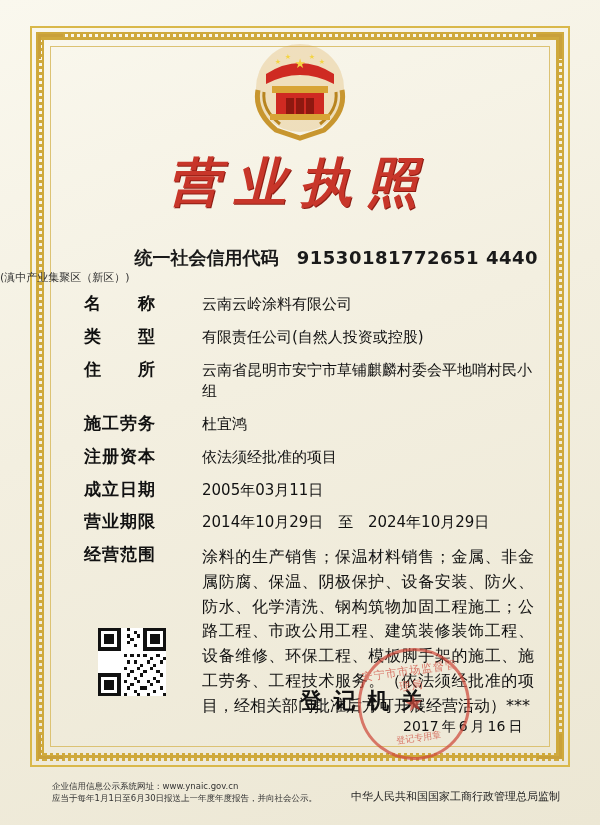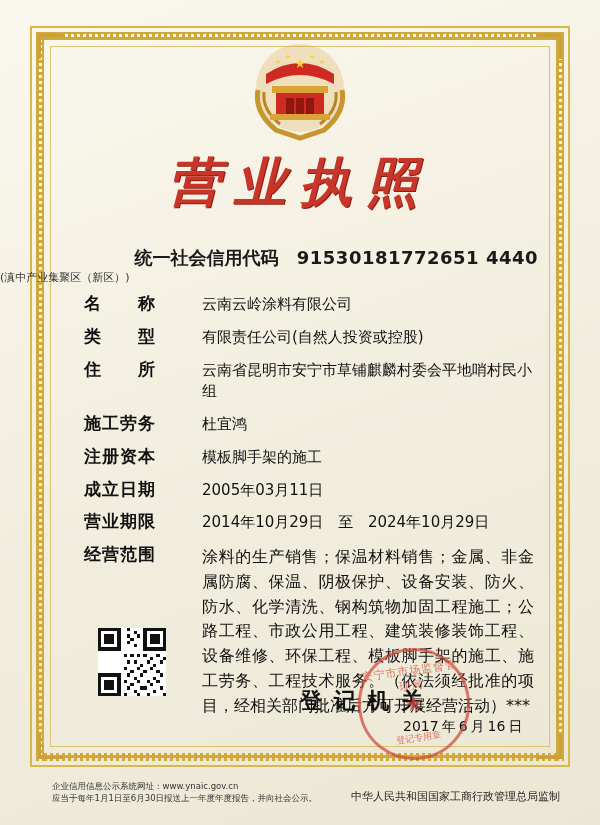--- a/index.html
+++ b/index.html
@@ -296,21 +296,21 @@
       <div class="value">云南省昆明市安宁市草铺麒麟村委会平地哨村民小组</div>
     </div>
 
     <div class="field">
       <div class="label">施工劳务</div>
       <div class="value">杜宜鸿</div>
     </div>
 
     <div class="field">
       <div class="label">注册资本</div>
-      <div class="value">模板脚手架的施工</div>
+      <div class="value">依法须经批准的项目</div>
     </div>
 
     <div class="field">
       <div class="label">成立日期</div>
       <div class="value">2005年03月11日</div>
     </div>
 
     <div class="field term">
       <div class="label">营业期限</div>
       <div class="value">

